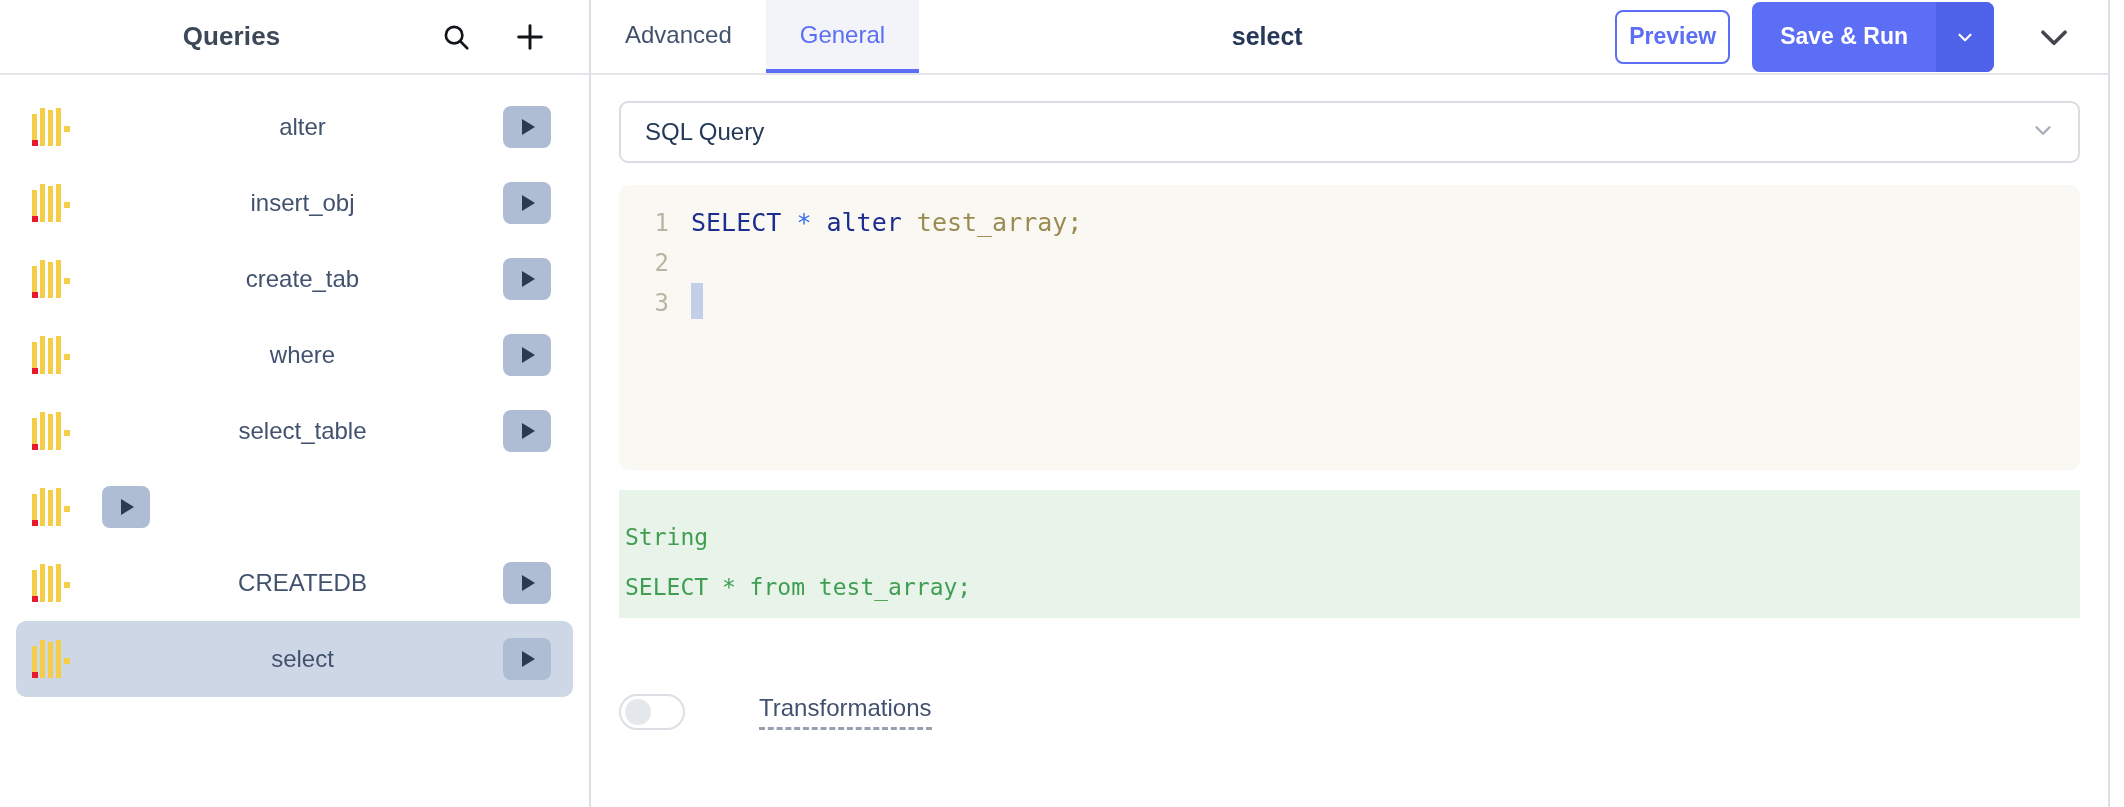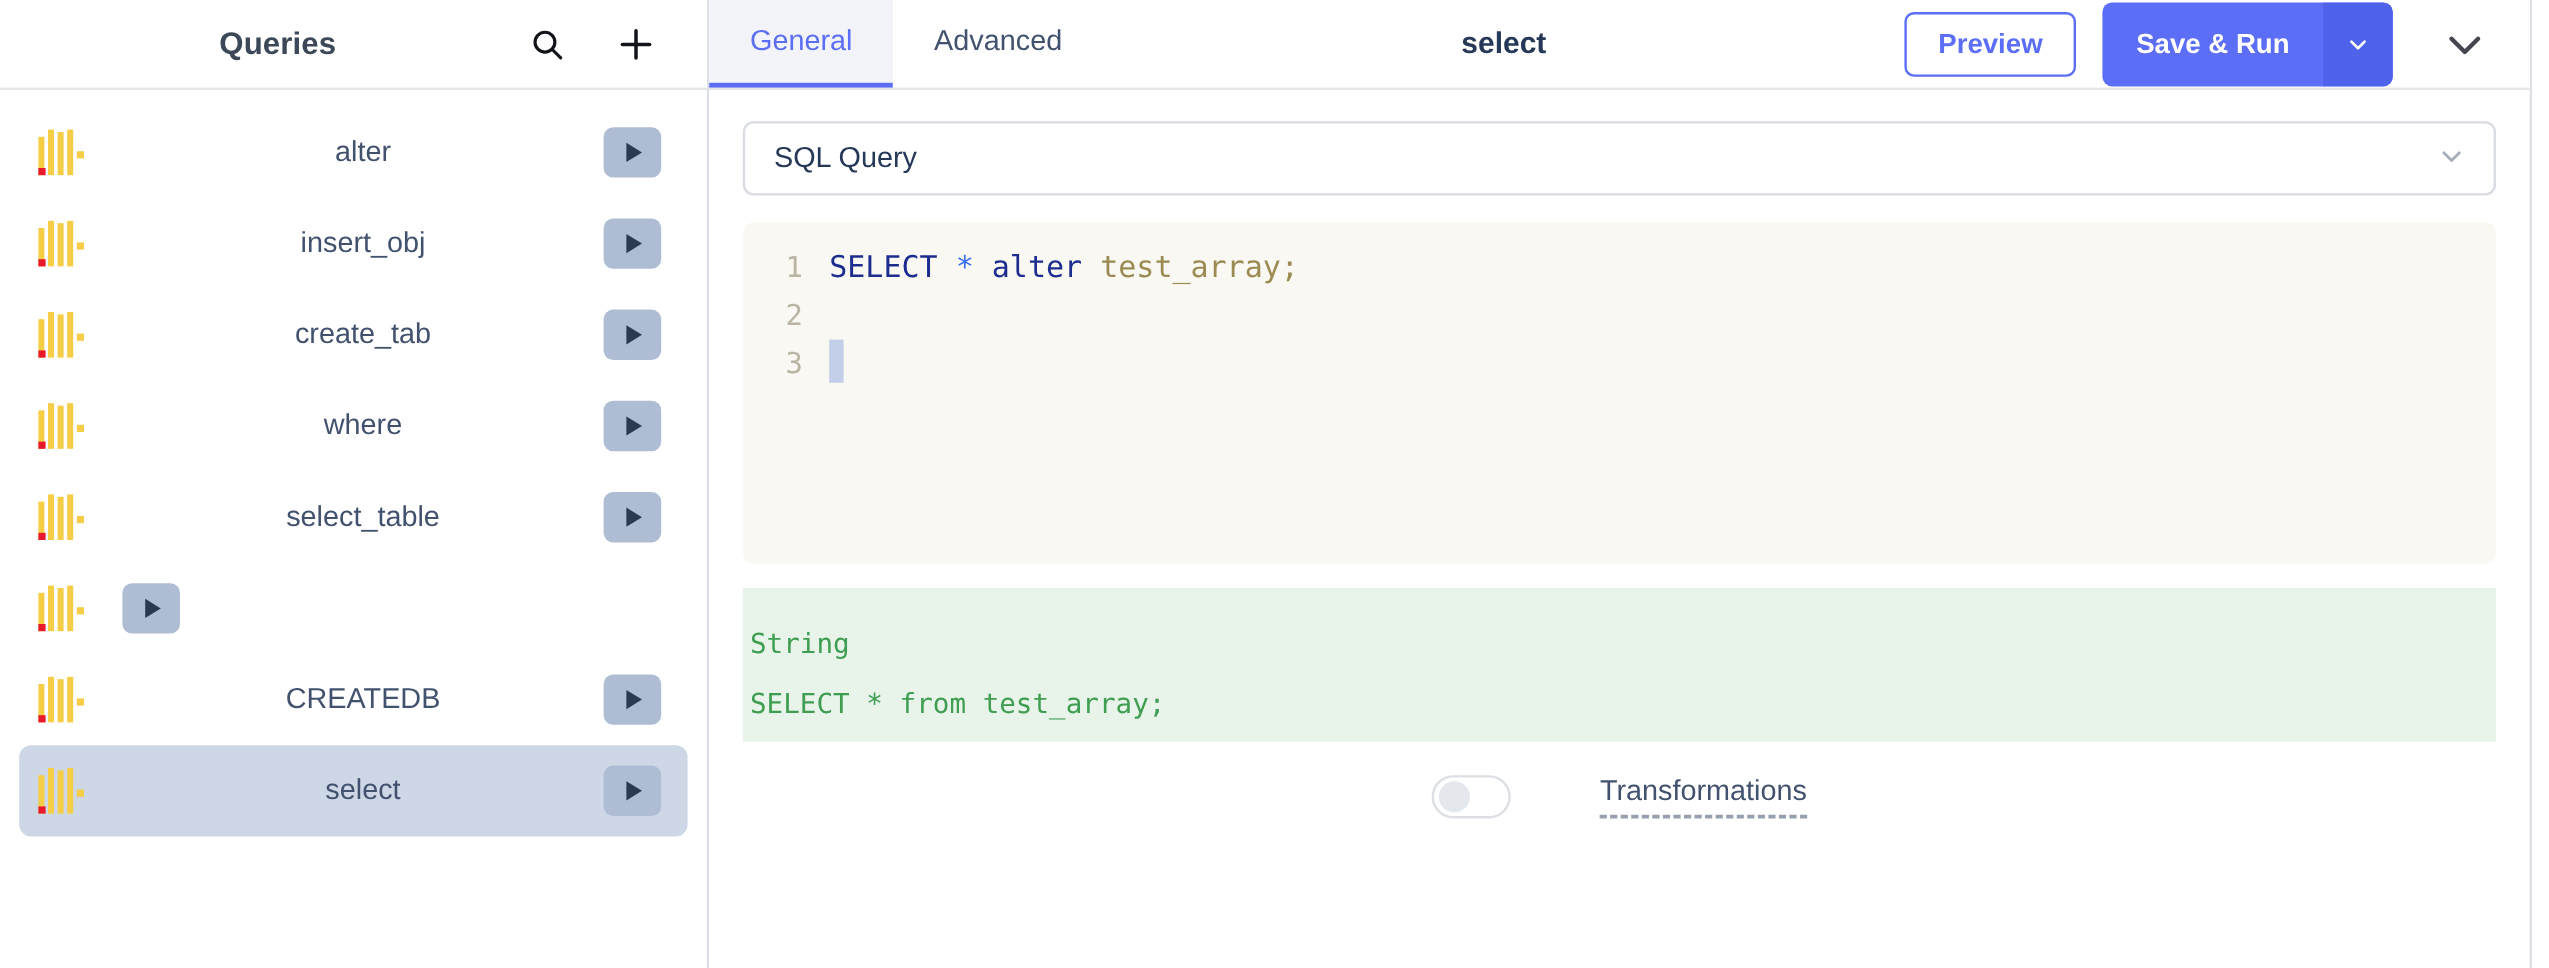--- a/index.html
+++ b/index.html
@@ -189,21 +189,21 @@
 
   .toolbar-actions {
     display: flex;
     align-items: center;
     gap: 22px;
     padding-right: 26px;
   }
 
   .btn-preview {
     height: 54px;
-    padding: 0 26px;
+    padding: 0 12px;
     border-radius: 8px;
     border: 2px solid #5b6ef5;
     background: #ffffff;
     color: #5b6ef5;
     font-size: 23px;
     font-weight: 700;
     font-family: "Liberation Sans", sans-serif;
     cursor: pointer;
     display: flex;
     align-items: center;
@@ -321,26 +321,25 @@
     font-family: "DejaVu Sans Mono", monospace;
     font-size: 23px;
     color: #3f9e52;
     line-height: 50px;
     overflow: hidden;
   }
   .result-panel .rtype,
   .result-panel .rval { display: block; white-space: pre; }
 
   .transform-row {
-    margin-top: 28px;
+    margin-top: 76px;
     flex: 0 0 auto;
     display: flex;
     align-items: center;
     padding-bottom: 30px;
-    justify-content: center;
   }
   .toggle {
     width: 66px;
     height: 36px;
     border-radius: 18px;
     border: 2px solid #dcdfe4;
     background: #ffffff;
     position: relative;
     cursor: pointer;
     flex: 0 0 66px;
@@ -504,22 +503,22 @@
           <button class="run-btn">
             <span class="tri"></span>
           </button>
         </div>
       </div>
   </aside>
 
   <section id="main">
 
     <div class="toolbar">
+      <div class="tab">Advanced</div>
       <div class="tab active">General</div>
-      <div class="tab">Advanced</div>
 
       <div class="toolbar-spacer"></div>
 
       <div class="doc-title">select</div>
 
       <div class="toolbar-spacer"></div>
 
       <div class="toolbar-actions">
         <button class="btn-preview">Preview</button>
 

